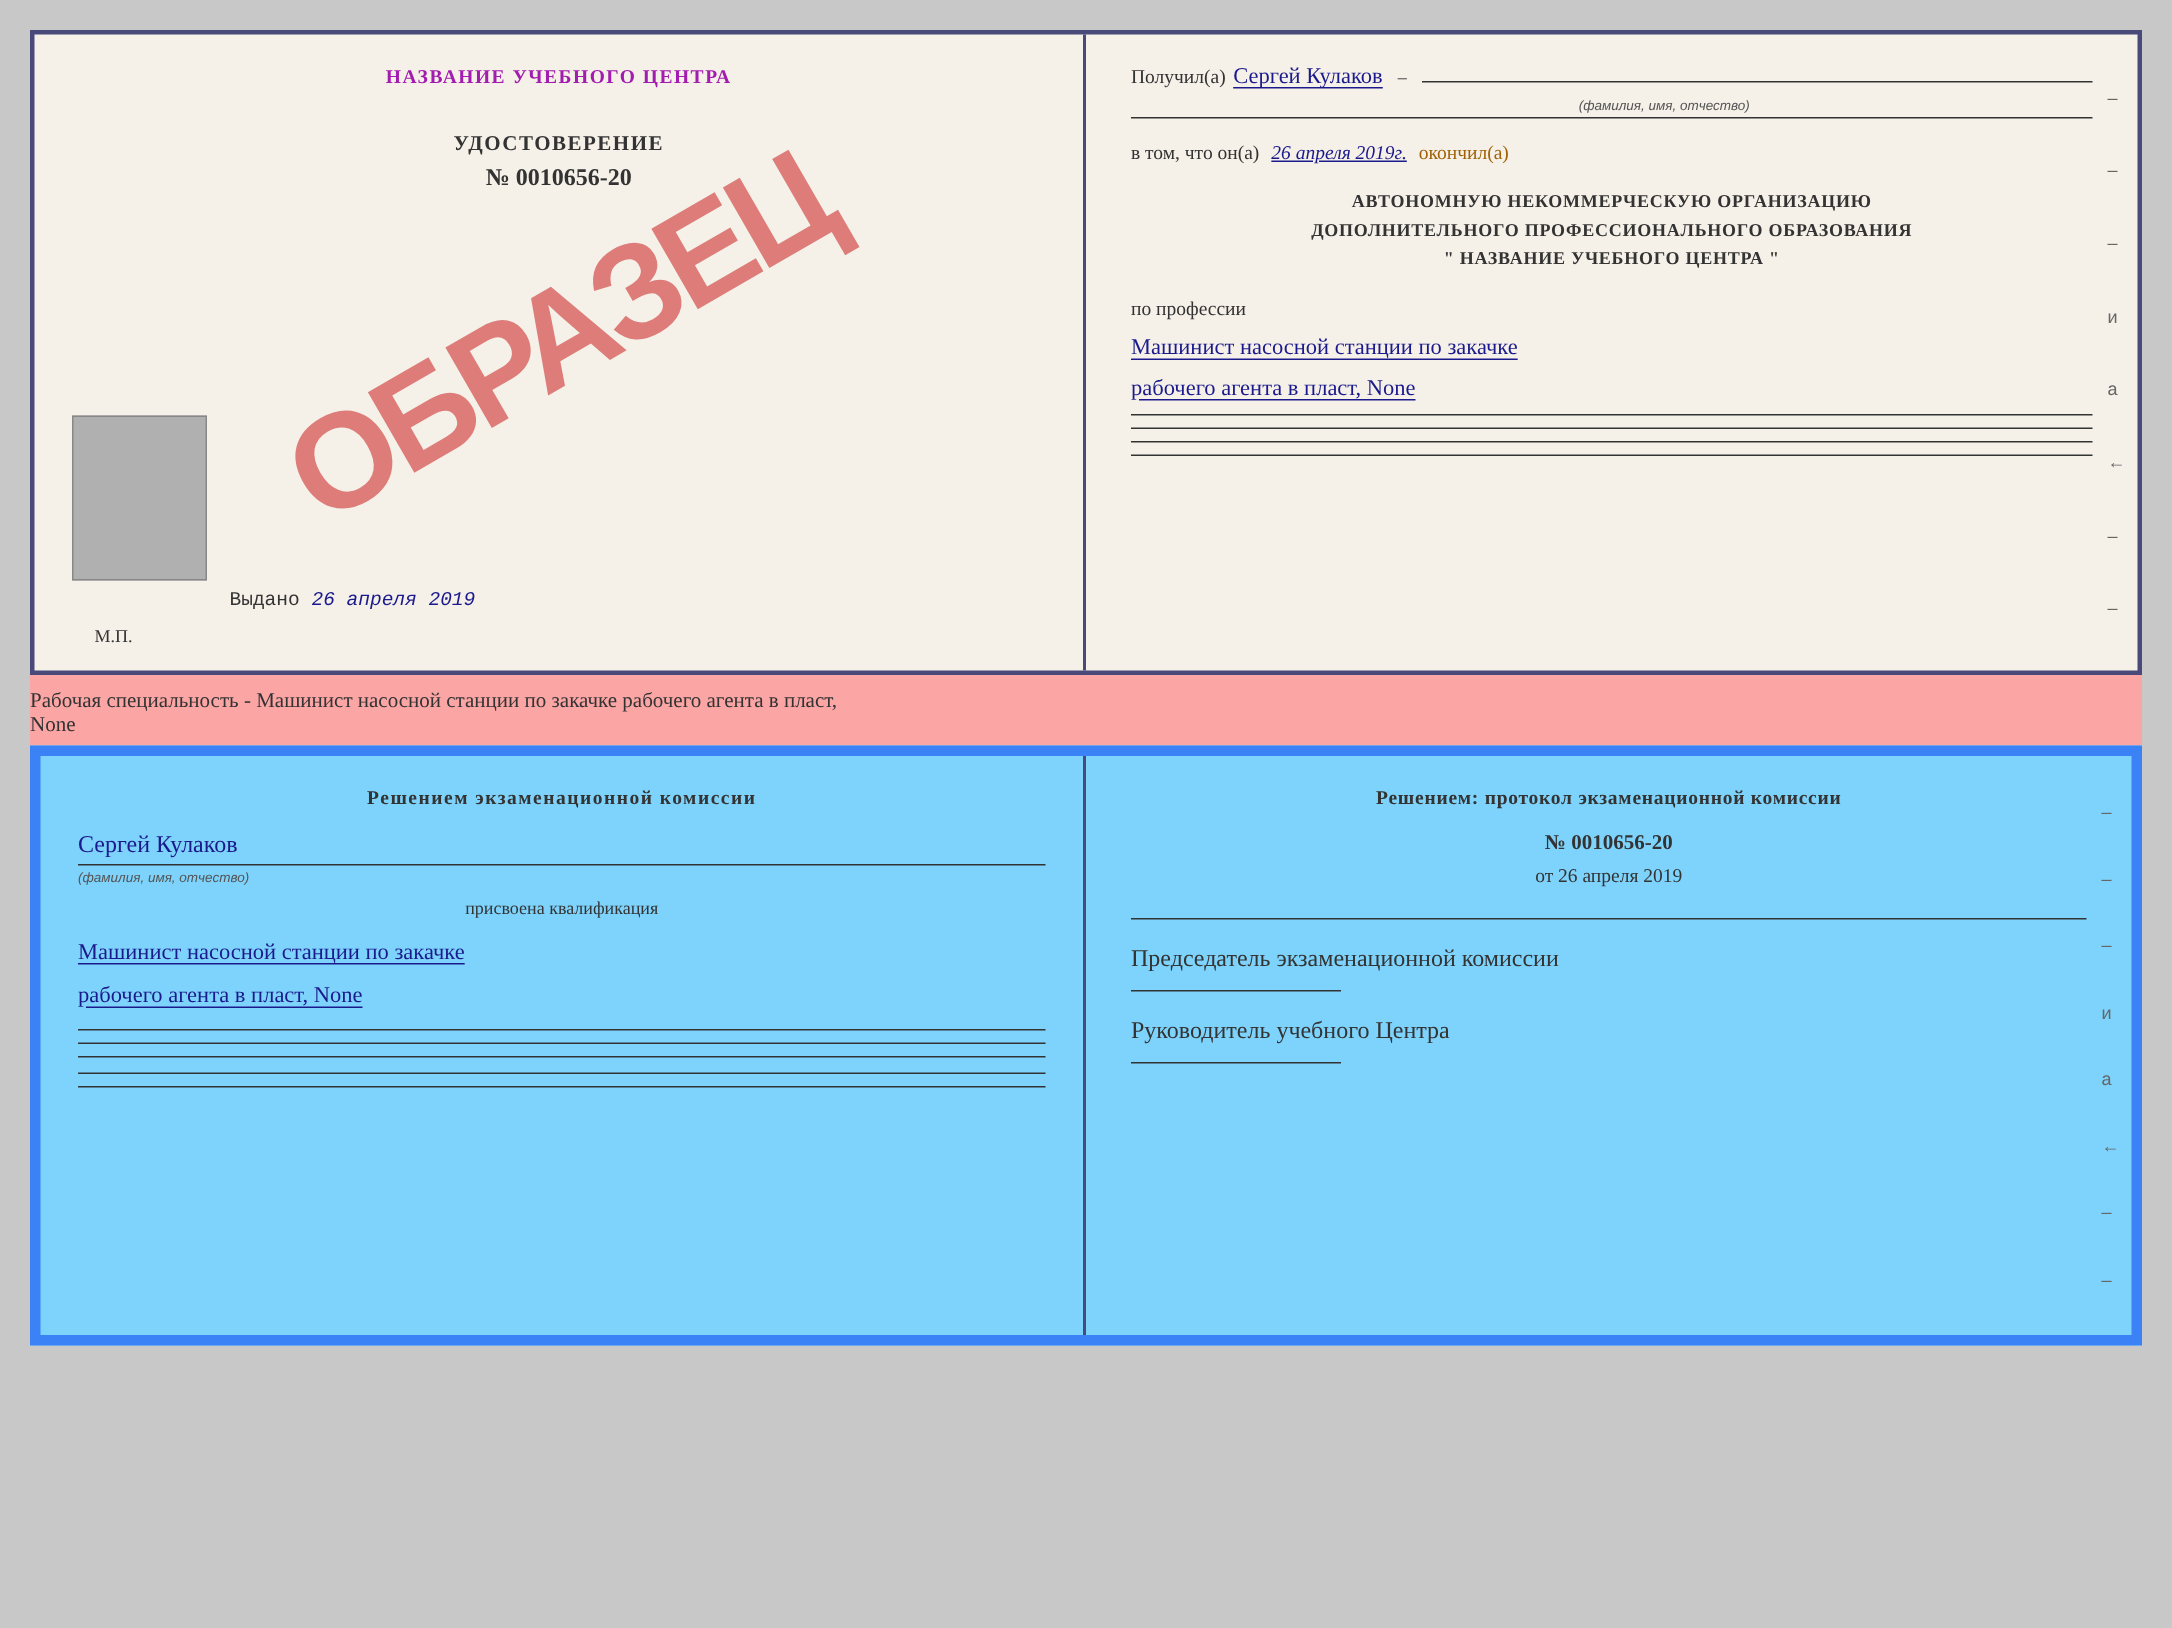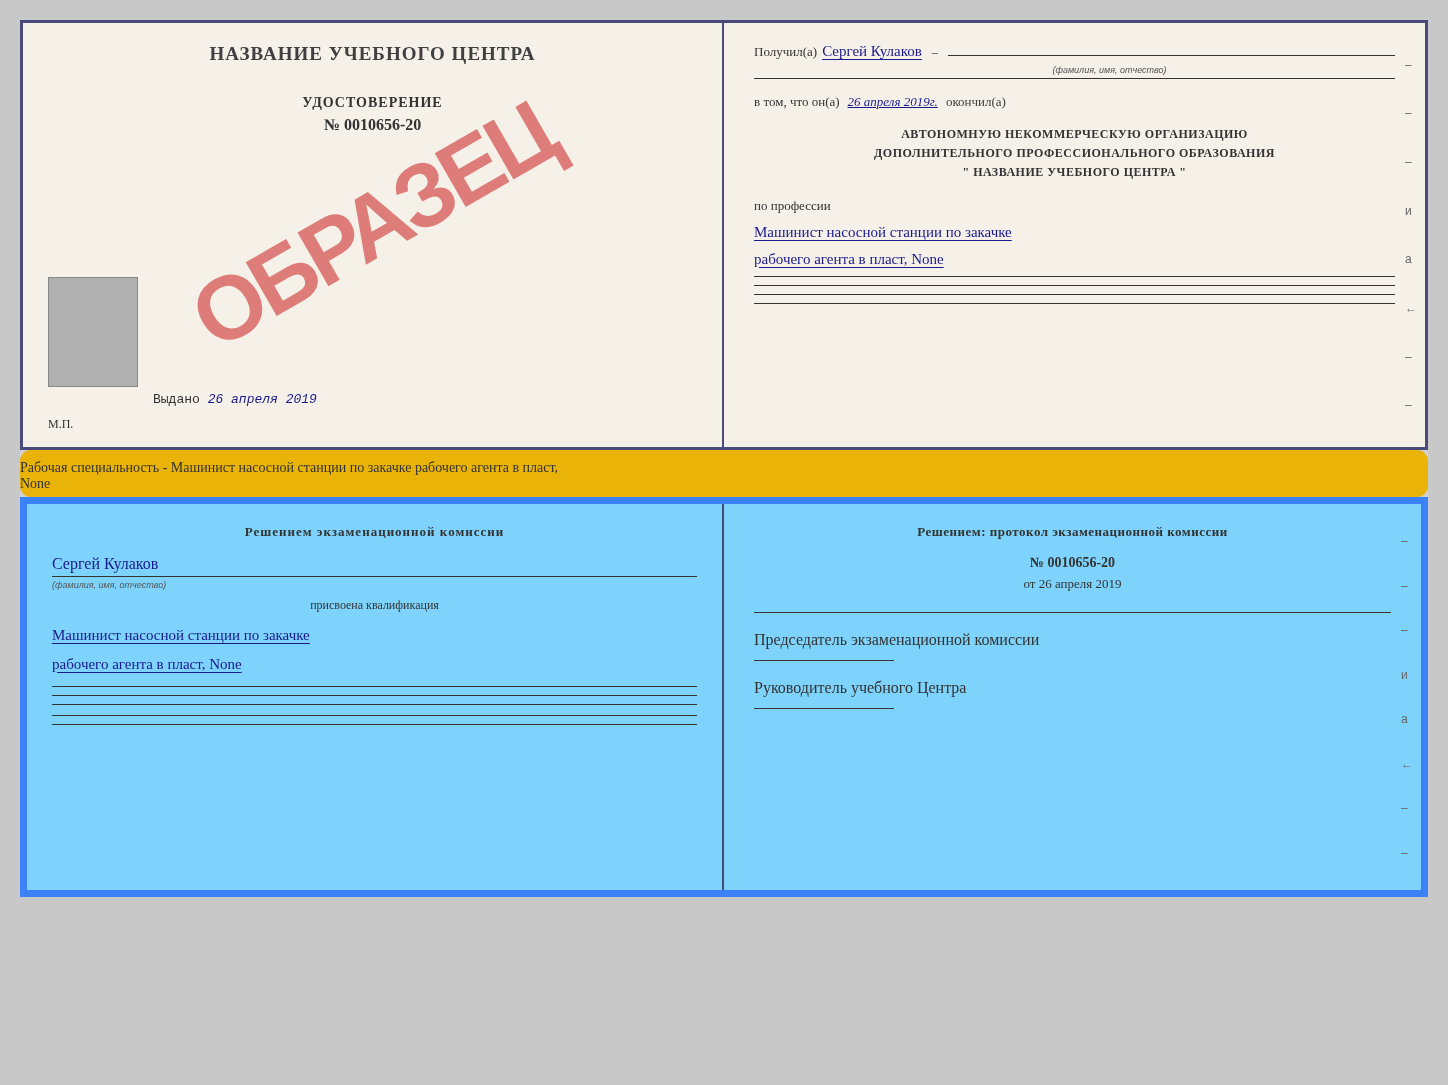--- a/index.html
+++ b/index.html
@@ -37,24 +37,24 @@
 
     .doc-right {
       width: 50%;
       padding: 20px 30px;
       position: relative;
     }
 
     
     .center-title {
       text-align: center;
-      font-size: 19px;
+      font-size: 13px;
       font-weight: bold;
       letter-spacing: 1px;
-      color: #404040;
+      color: #a21caf;
       margin-bottom: 30px;
       font-family: 'Times New Roman', serif;
     }
 
     .stamp-overlay {
       position: absolute;
       top: 40px;
       left: 20px;
       right: 20px;
       bottom: 60px;
@@ -120,21 +120,21 @@
     }
 
     .vydano-date {
       font-style: italic;
       color: #1a1a8c;
     }
 
     .mp-label {
       position: absolute;
       bottom: 15px;
-      left: 25px;
+      left: 40px;
       font-size: 12px;
       color: #333;
       font-family: 'Times New Roman', serif;
     }
 
     
     .poluchil-line {
       font-size: 13px;
       color: #333;
       font-family: 'Times New Roman', serif;
@@ -178,21 +178,21 @@
     }
 
     .date-handwritten {
       font-style: italic;
       color: #1a1a8c;
       text-decoration: underline;
     }
 
     .okonchil {
       font-size: 13px;
-      color: #404040;
+      color: #a16207;
       font-family: 'Times New Roman', serif;
     }
 
     .org-block {
       margin: 15px 0;
       text-align: center;
     }
 
     .org-text {
       font-size: 12px;
@@ -227,26 +227,25 @@
       bottom: 0;
       display: flex;
       flex-direction: column;
       justify-content: space-evenly;
       font-size: 12px;
       color: #666;
     }
 
     
     .separator-text {
-      background: #eab308;
+      background: #fca5a5;
       padding: 10px 4px 5px 0;
       font-size: 14px;
       color: #333;
       font-family: 'Times New Roman', serif;
-      border-radius: 11px;
     }
 
     
     .document-bottom {
       display: flex;
       background: #7dd3fc;
       border: 7px solid #3b82f6;
       min-height: 400px;
     }
 

